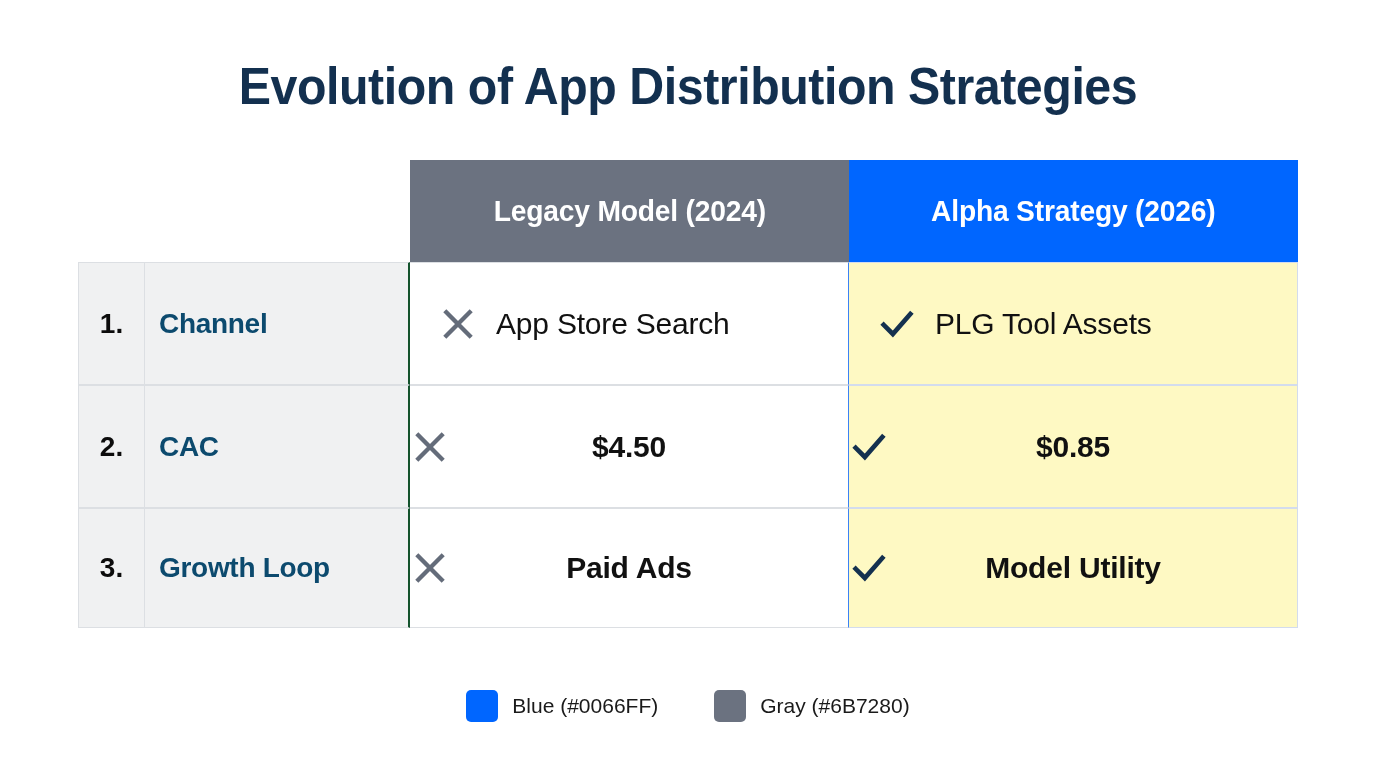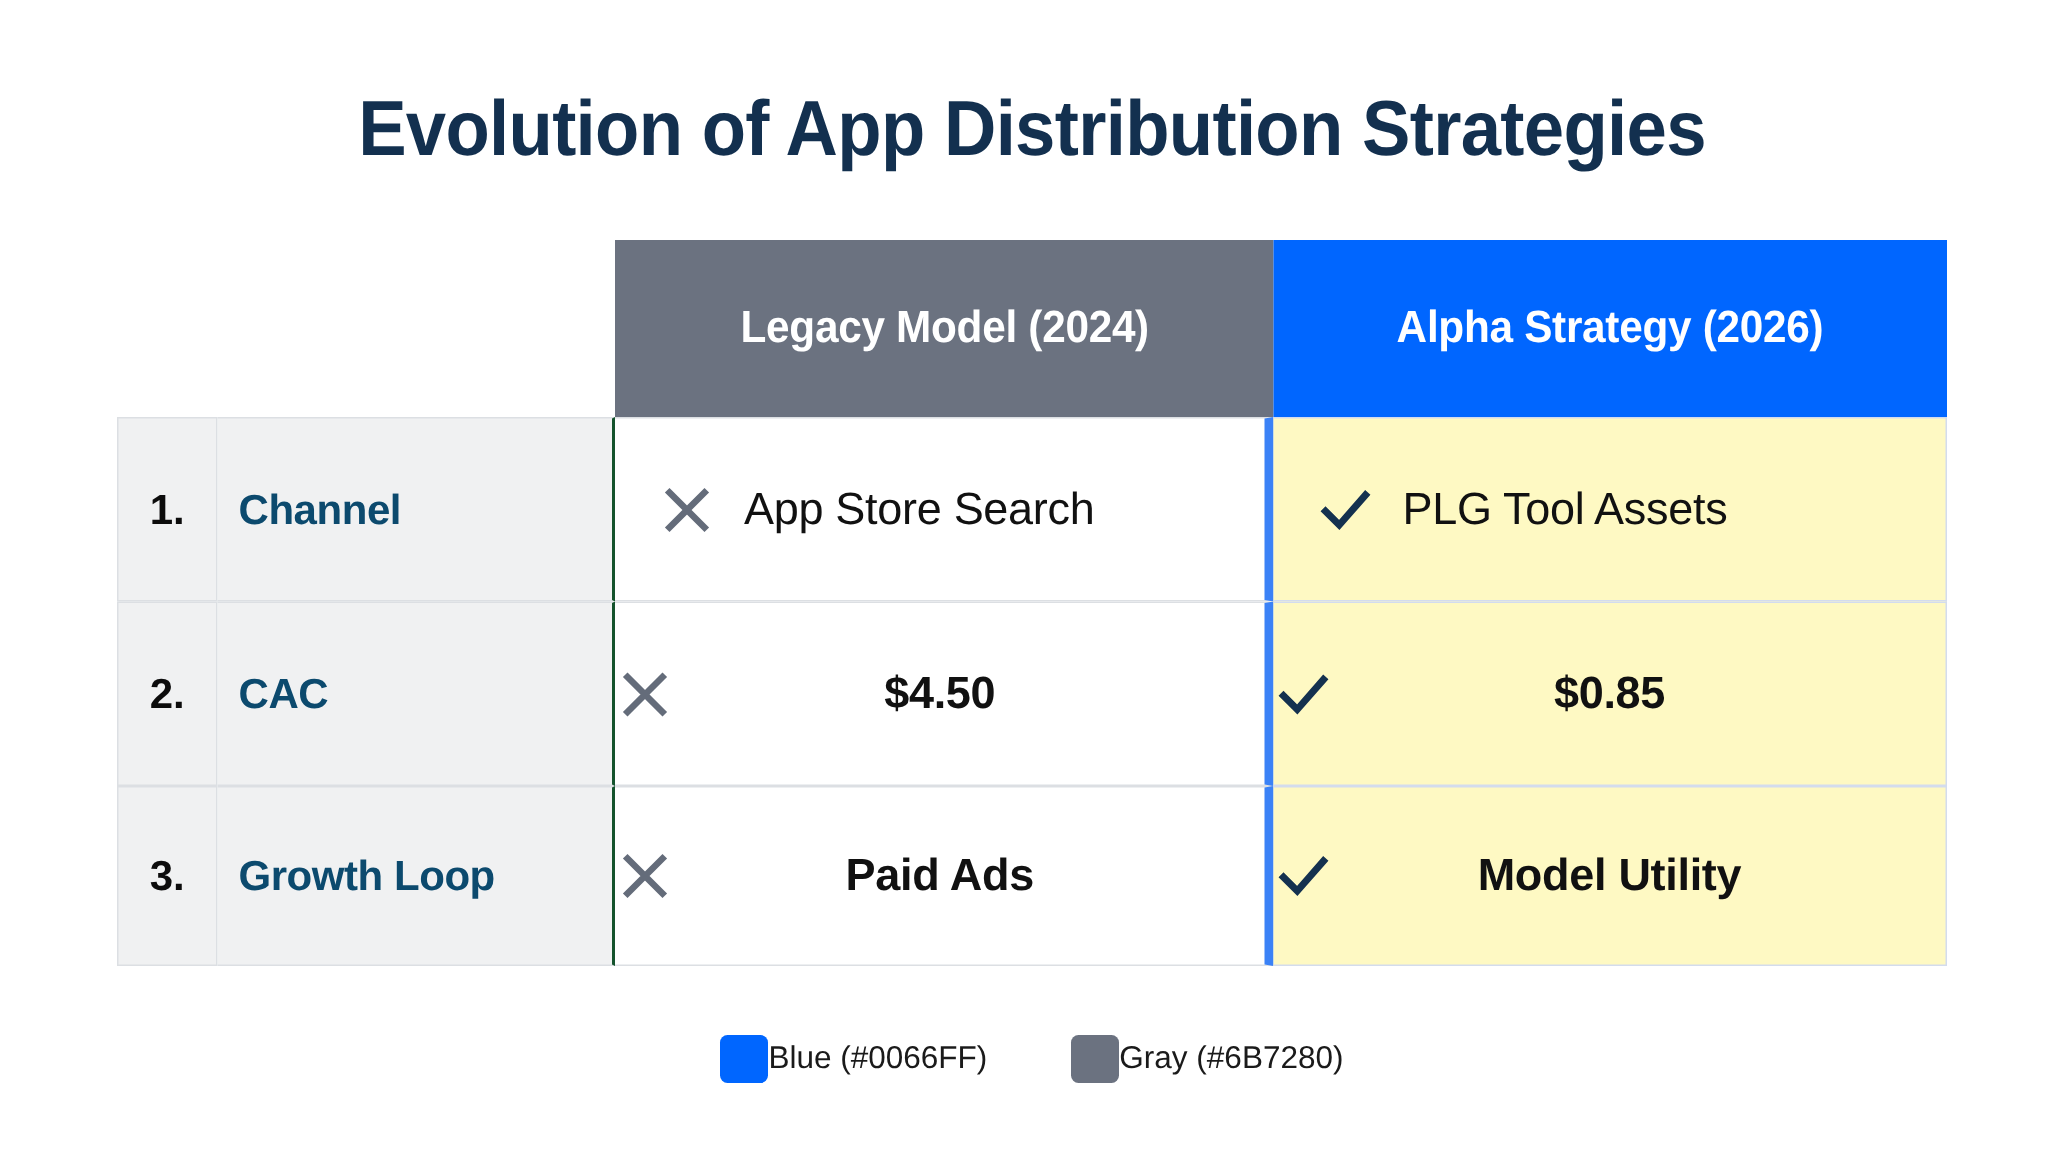--- a/index.html
+++ b/index.html
@@ -39,21 +39,21 @@
     top: 160px;
     width: 1220px;
     height: 478px;
   }
 
   .row {
     display: flex;
     width: 100%;
   }
 
-  .head-row { height: 118px; }
+  .head-row { height: 102px; }
   .body-row { height: 123px; }
   .body-row.last { height: 120px; }
 
   
   .c-num    { width: 67px;  flex: 0 0 67px; }
   .c-label  { width: 265px; flex: 0 0 265px; }
   .c-legacy { width: 439px; flex: 0 0 439px; }
   .c-alpha  { width: 449px; flex: 0 0 449px; }
 
   .cell {
@@ -108,21 +108,21 @@
     padding-left: 14px;
     font-size: 28px;
     font-weight: bold;
     color: #0c4a6e;
     letter-spacing: -0.3px;
   }
   .body-row .c-legacy {
     background: #ffffff;
     border-top: 1px solid #dcdfe3;
     border-bottom: 1px solid #dcdfe3;
-    border-right: 6px solid #3b82f6;
+    border-right: 1px solid #3b82f6;
   }
   .body-row .c-alpha {
     background: #fef9c3;
     border-top: 1px solid #d3dced;
     border-bottom: 1px solid #d3dced;
     border-right: 1px solid #d3dced;
   }
 
   
   .val {
@@ -164,20 +164,21 @@
     top: 690px;
     width: 1376px;
     display: flex;
     justify-content: center;
     align-items: center;
     gap: 56px;
   }
   .legend-item {
     display: flex;
     align-items: center;
+    gap: 14px;
   }
   .swatch {
     width: 32px;
     height: 32px;
     border-radius: 5px;
   }
   .legend-label {
     font-size: 21px;
     color: #1a1a1a;
     white-space: nowrap;

